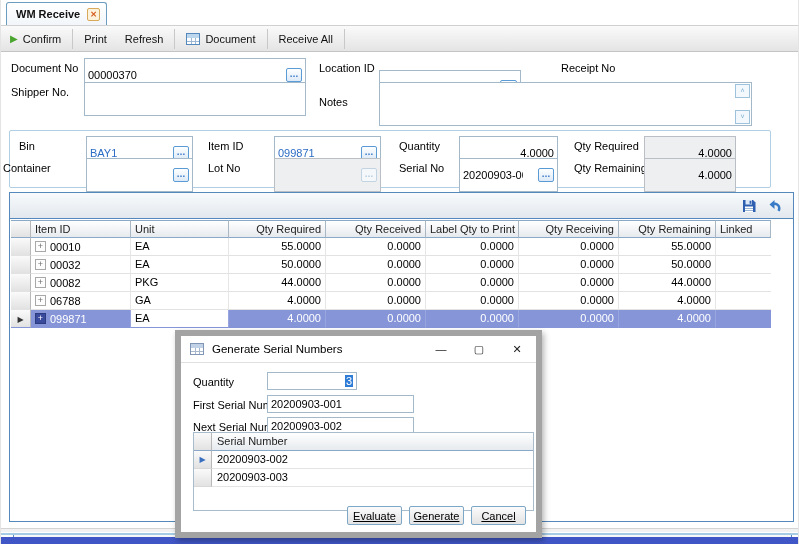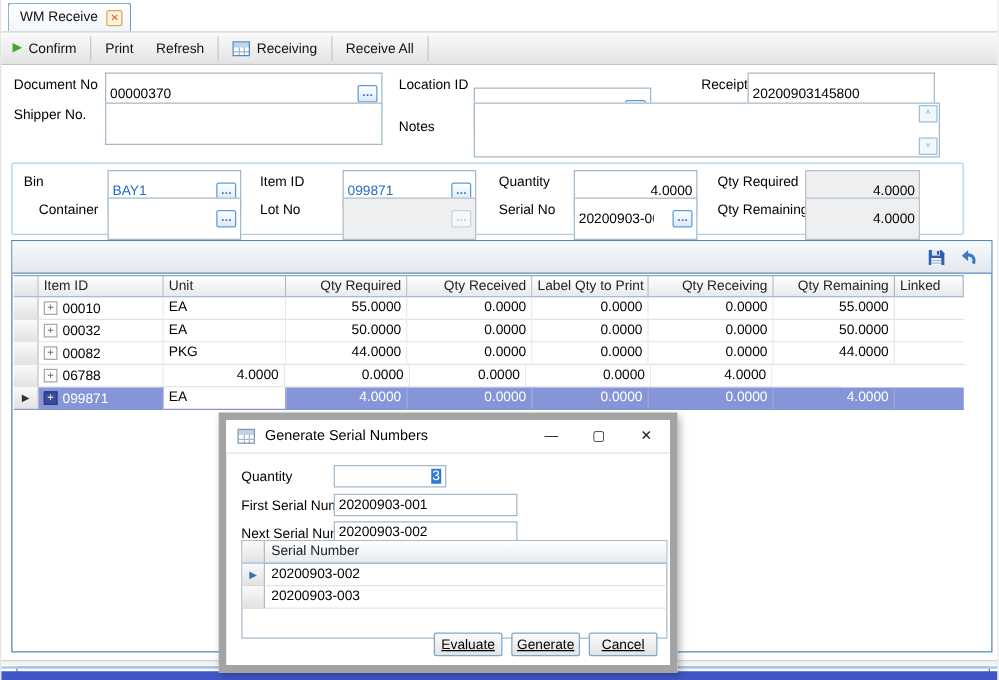--- a/index.html
+++ b/index.html
@@ -2,21 +2,21 @@
 <html><head>
 <meta charset="utf-8">
 <style>
   * { margin:0; padding:0; box-sizing:border-box; }
   html,body { width:799px; height:544px; font-family:"Liberation Sans", sans-serif; background:#fff; }
   .window { position:relative; width:799px; height:544px; background:#fff; overflow:hidden; border-left:1px solid #e4e4e4; border-right:1px solid #e4e4e4; }
 
   
   .tabbar { position:absolute; left:0; top:0; width:100%; height:25px; background:#fff; }
   .tab { position:absolute; left:5px; top:2px; height:23px; padding:0 6px 0 9px; display:flex; align-items:center; gap:7px;
-         border:1px solid #6b9dc0; border-bottom:none; border-radius:3px 3px 0 0; background:linear-gradient(#ffffff,#f2f6fa); }
+         border:1px solid #6b9dc0; border-bottom:none; border-radius:3px 3px 0 0; background:linear-gradient(#ffffff,#f2f6fa);font-weight:bold; }
   .tab-label { font-size:11px; color:#111; }
   .tab-close { width:13px; height:13px; border:1px solid #d8a95a; background:#fdf3dc; color:#d4591e; font-size:8px; line-height:11px; text-align:center; border-radius:2px; cursor:pointer; }
 
   
   .toolbar { position:absolute; left:0; top:25px; width:100%; height:27px; background:linear-gradient(#fafafa,#e4e4e4); border-top:1px solid #d0d0d0; border-bottom:1px solid #c4c4c4; display:flex; align-items:center; }
   .tbtn { display:flex; align-items:center; gap:5px; font-size:11px; color:#111; padding:0 9px; height:100%; cursor:pointer; }
   .tsep { width:1px; height:20px; background:#c8c8c8; margin:0 2px; }
   .play-icon { color:#4aa52e; font-size:10px; line-height:10px; }
   .table-icon { width:14px; height:12px; border:1px solid #5588bb; background:
       linear-gradient(#bcd6ee,#bcd6ee) 0 0/14px 4px no-repeat,
@@ -114,21 +114,21 @@
     <div class="tsep"></div>
     <div class="tbtn">
         <span>Print</span>
       </div>
     <div class="tbtn">
         <span>Refresh</span>
       </div>
     <div class="tsep"></div>
     <div class="tbtn">
       <span class="table-icon"></span>
-      <span>Receiving</span>
+      <span>Document</span>
     </div>
     <div class="tsep"></div>
     <div class="tbtn">
         <span>Receive All</span>
       </div>
     <div class="tsep"></div>
   </div>
 
   <span class="lbl" style="left:10px;top:62px;">Document No</span>
   <div class="fld" style="left:83px;top:58px;width:222px;">
@@ -136,23 +136,20 @@
     <span class="dots-btn">…</span>
   </div>
 
   <span class="lbl" style="left:318px;top:62px;">Location ID</span>
   <div class="fld" style="left:378px;top:58px;width:142px;margin-top:12px;">
     <span class="val blue">MN</span>
     <span class="drop-btn">˅</span>
   </div>
 
   <span class="lbl" style="left:540px;top:62px;margin-left:20px;">Receipt No</span>
-  <div class="fld" style="left:597px;top:58px;width:150px;">
-    <span class="val">20200903145800</span>
-  </div>
 
   <span class="lbl" style="left:10px;top:86px;">Shipper No.</span>
   <div class="fld" style="left:83px;top:82px;width:222px;">
     <span class="val"></span>
   </div>
 
   <span class="lbl" style="left:318px;top:96px;">Notes</span>
   <div class="notes-box" style="left:378px;top:82px;width:373px;height:44px;">
     <span class="val"></span>
     <div class="vsb">
@@ -175,21 +172,21 @@
   </div>
   <span class="lbl" style="left:398px;top:140px;">Quantity</span>
   <div class="fld num" style="left:458px;top:136px;width:99px;">
     <span class="val">4.0000</span>
   </div>
   <span class="lbl" style="left:573px;top:140px;">Qty Required</span>
   <div class="fld dis num" style="left:643px;top:136px;width:92px;">
     <span class="val">4.0000</span>
   </div>
 
-  <span class="lbl" style="left:30px;top:162px;">Container</span>
+  <span class="lbl" style="left:2px;top:162px;">Container</span>
   <div class="fld" style="left:85px;top:158px;width:107px;">
     <span class="val"></span>
     <span class="dots-btn">…</span>
   </div>
   <span class="lbl" style="left:207px;top:162px;">Lot No</span>
   <div class="fld dis" style="left:273px;top:158px;width:107px;">
     <span class="val"></span>
     <span class="dots-btn dis">…</span>
   </div>
   <span class="lbl" style="left:398px;top:162px;">Serial No</span>
@@ -274,20 +271,21 @@
         <div class="gcell c7">44.0000</div>
         <div class="gcell c8"></div>
       </div>
 
       <div class="grow">
         <div class="gcell c0"></div>
         <div class="gcell c1">
             <span class="plus-box">+</span>
             <span>06788</span>
           </div>
+        <div class="gcell c2">GA</div>
         <div class="gcell c3">4.0000</div>
         <div class="gcell c4">0.0000</div>
         <div class="gcell c5">0.0000</div>
         <div class="gcell c6">0.0000</div>
         <div class="gcell c7">4.0000</div>
         <div class="gcell c8"></div>
       </div>
 
       <div class="grow sel">
         <div class="gcell c0"><span class="row-arrow">▶</span></div>

